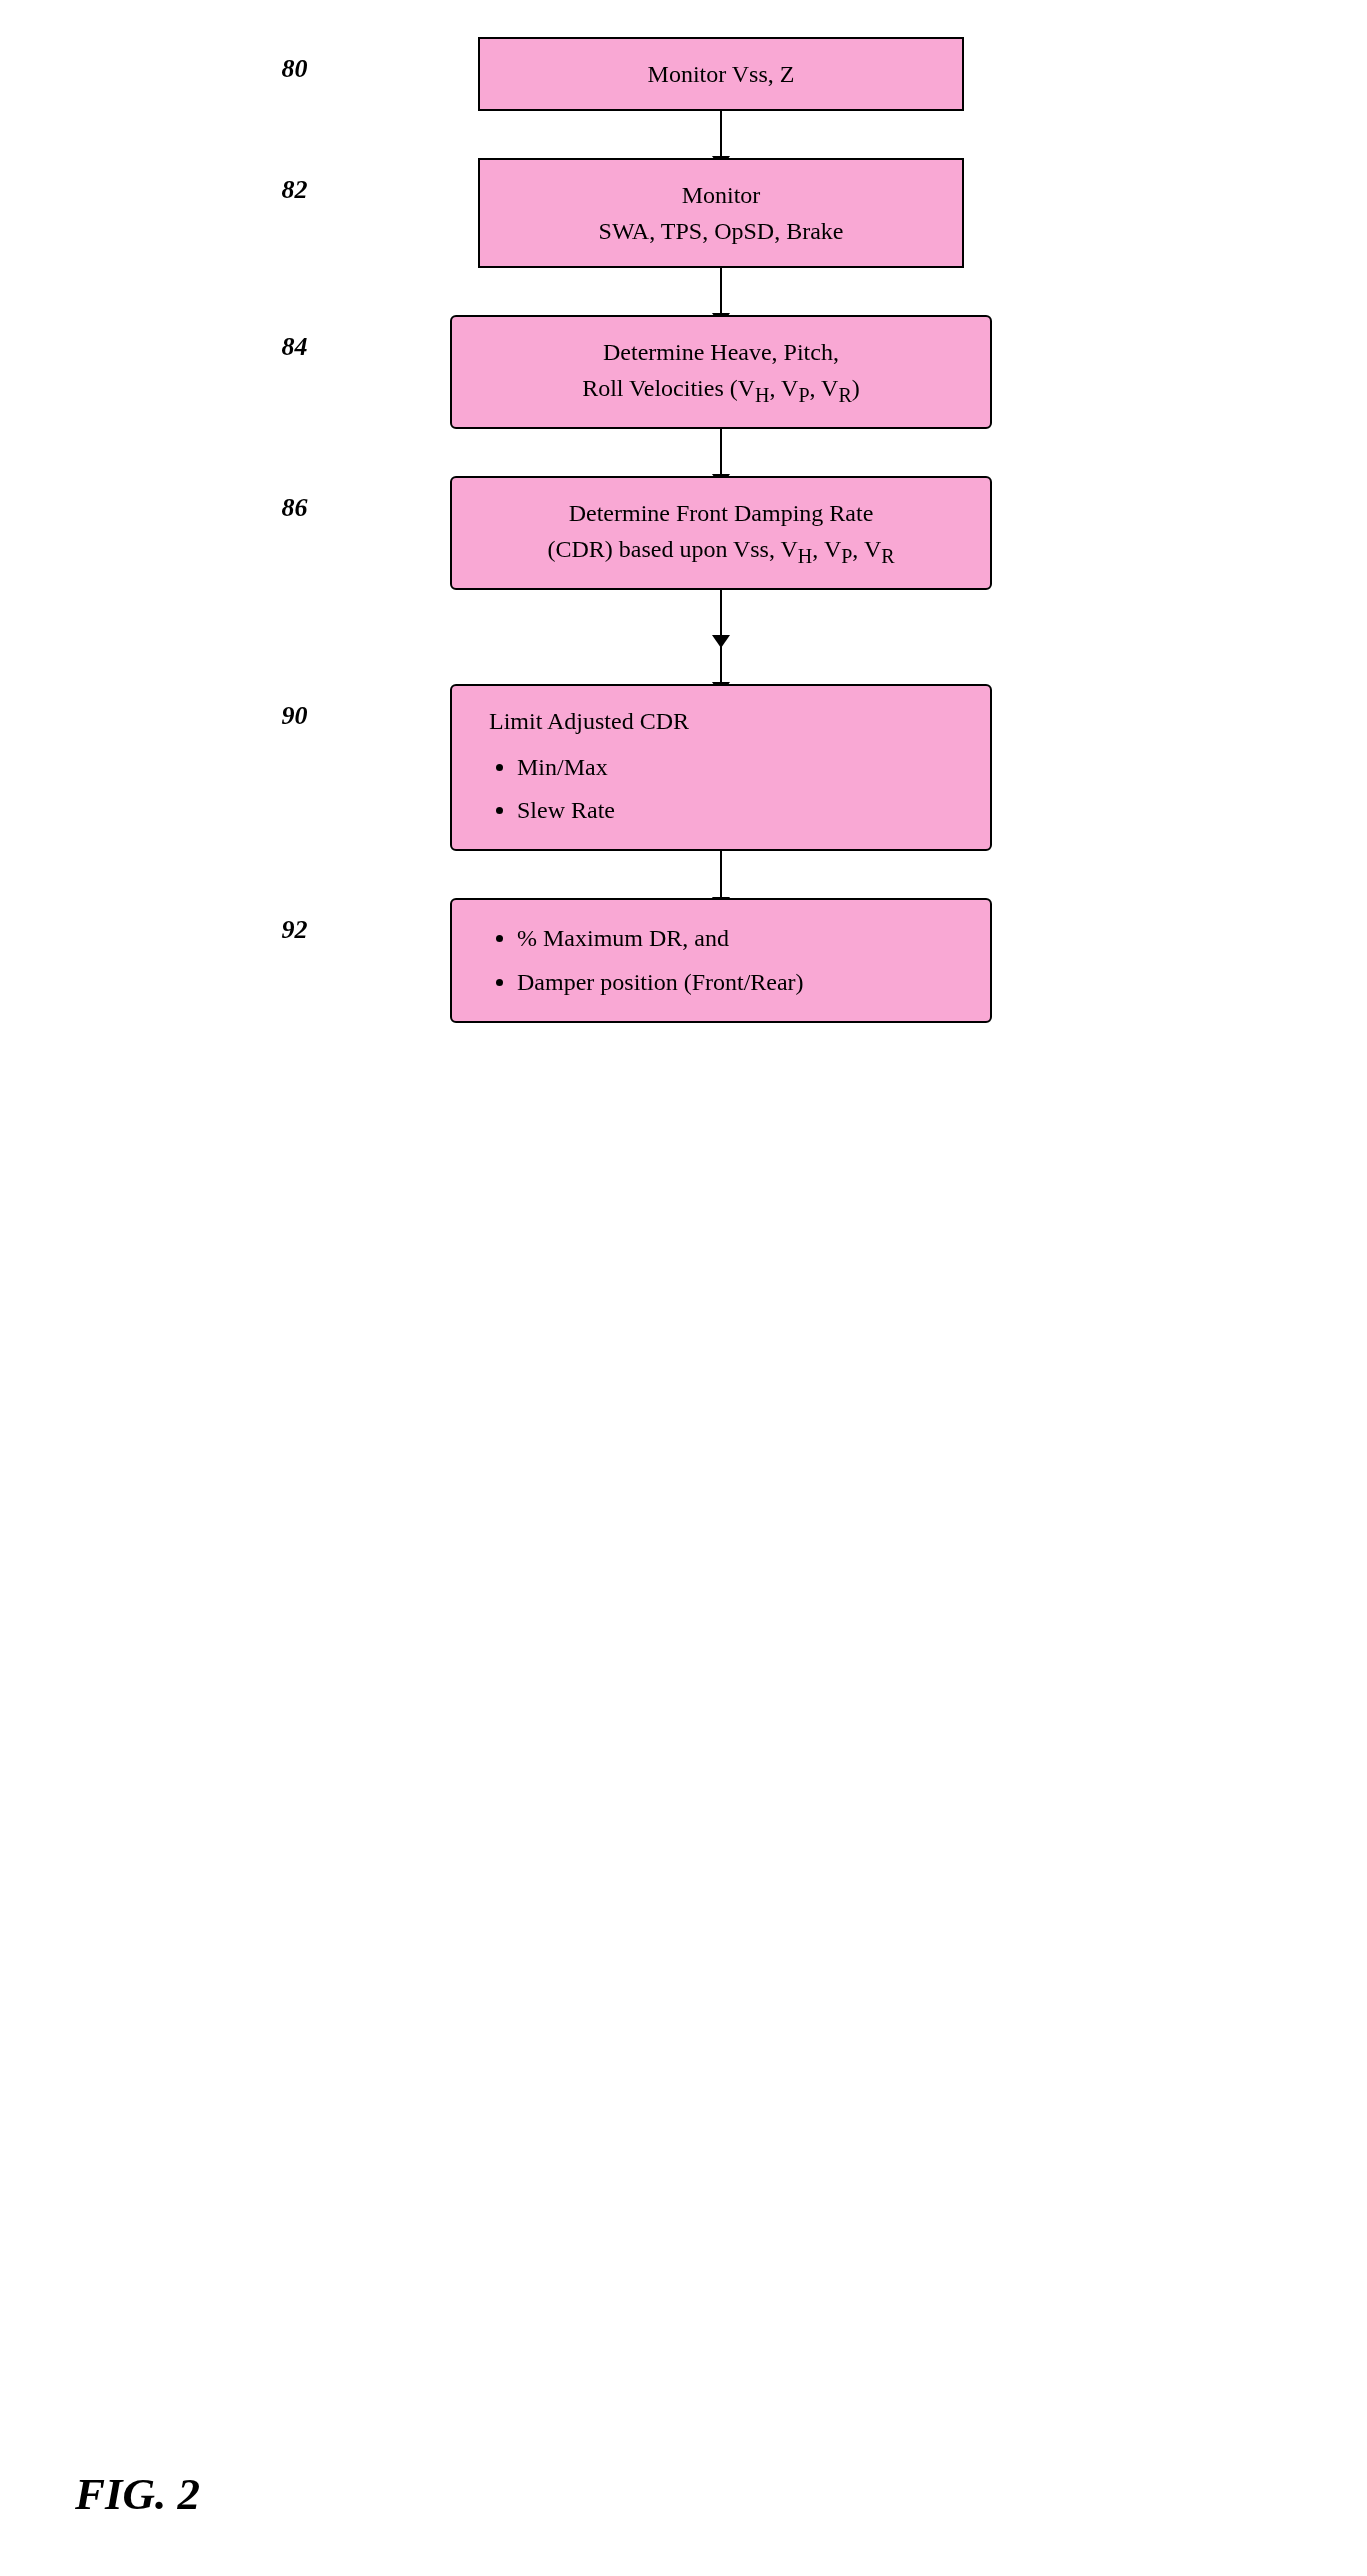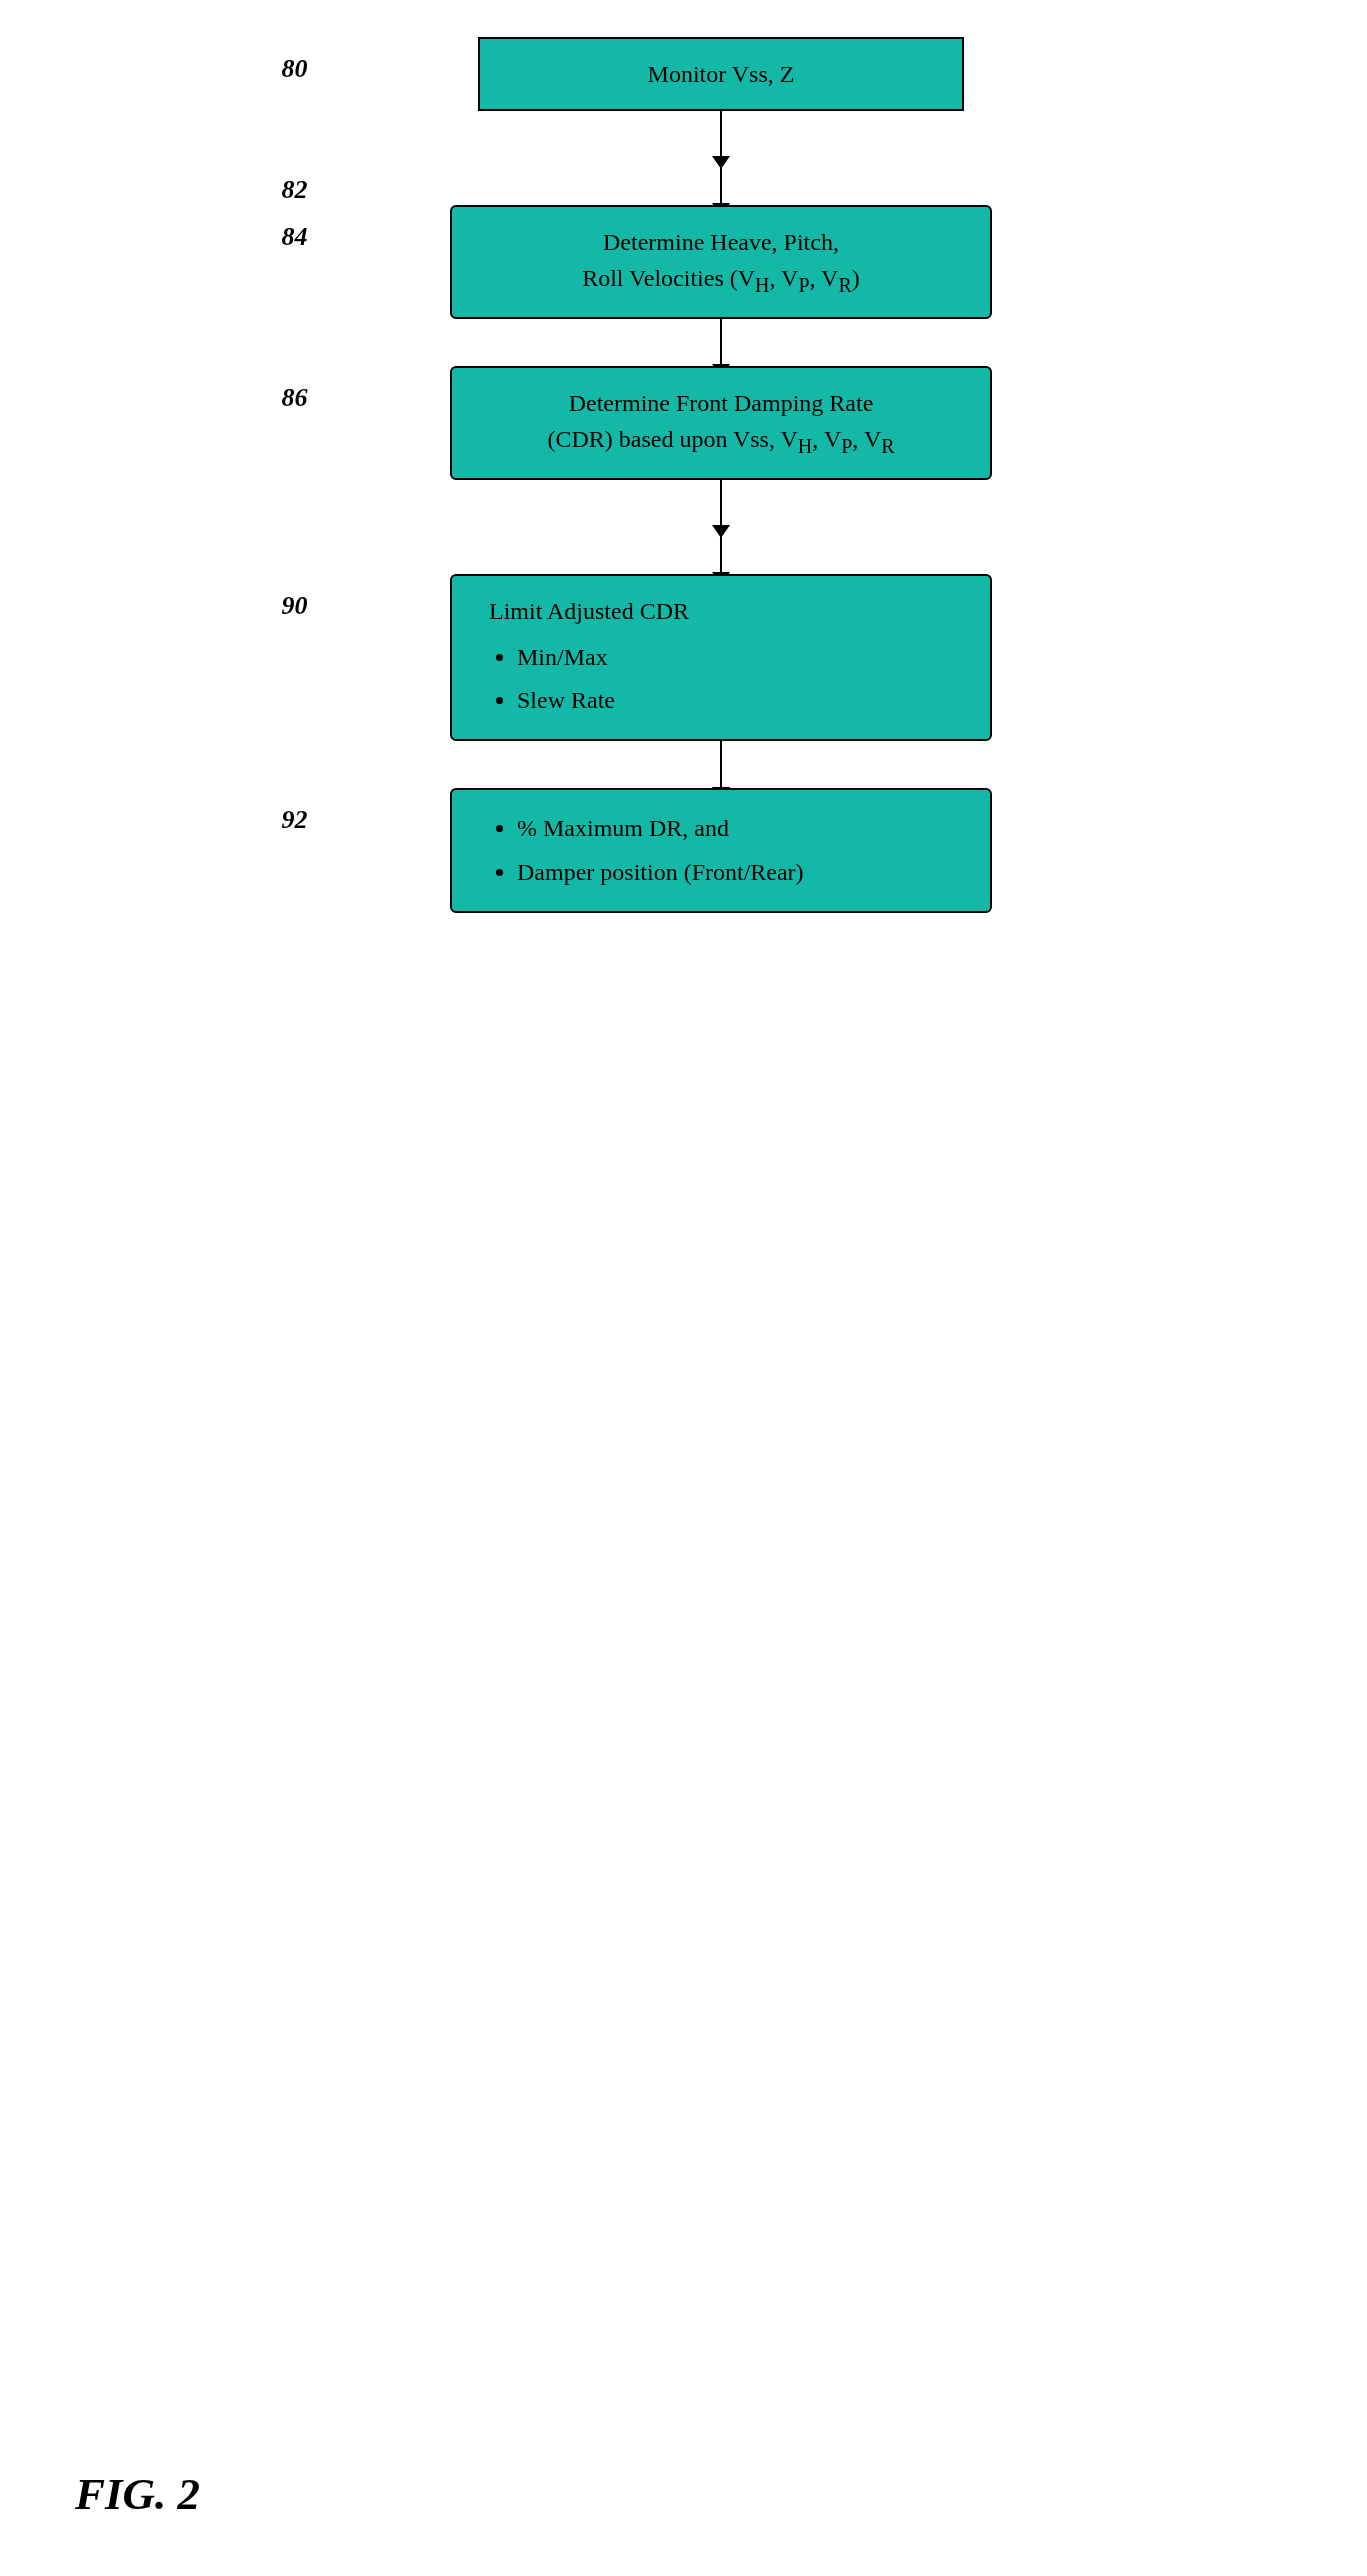--- a/index.html
+++ b/index.html
@@ -49,21 +49,21 @@
       left: -112px;
       top: 17px;
       font-size: 26px;
       font-style: italic;
       font-weight: bold;
       color: #000;
     }
 
     .box {
       border: 2.3px solid #000;
-      background: #14b8a6;
+      background: #f9a8d4;
       text-align: center;
       padding: 17px 28px;
       font-size: 24px;
       line-height: 1.5;
       width: 486px;
     }
 
     .box-wide {
       width: 542px;
       border-radius: 6px;
@@ -128,20 +128,24 @@
       <span class="step-label">80</span>
       <div class="box">
         <span>Monitor Vss, Z</span>
       </div>
     </div>
 
     <div class="arrow"></div>
 
     <div class="step-container">
       <span class="step-label">82</span>
+      <div class="box">
+        <span>Monitor</span><br>
+        <span>SWA, TPS, OpSD, Brake</span>
+      </div>
     </div>
 
     <div class="arrow"></div>
 
     <div class="step-container">
       <span class="step-label">84</span>
       <div class="box box-wide">
         <span>Determine Heave, Pitch,</span><br>
         <span>Roll Velocities (V<sub>H</sub>, V<sub>P</sub>, V<sub>R</sub>)</span>
       </div>

